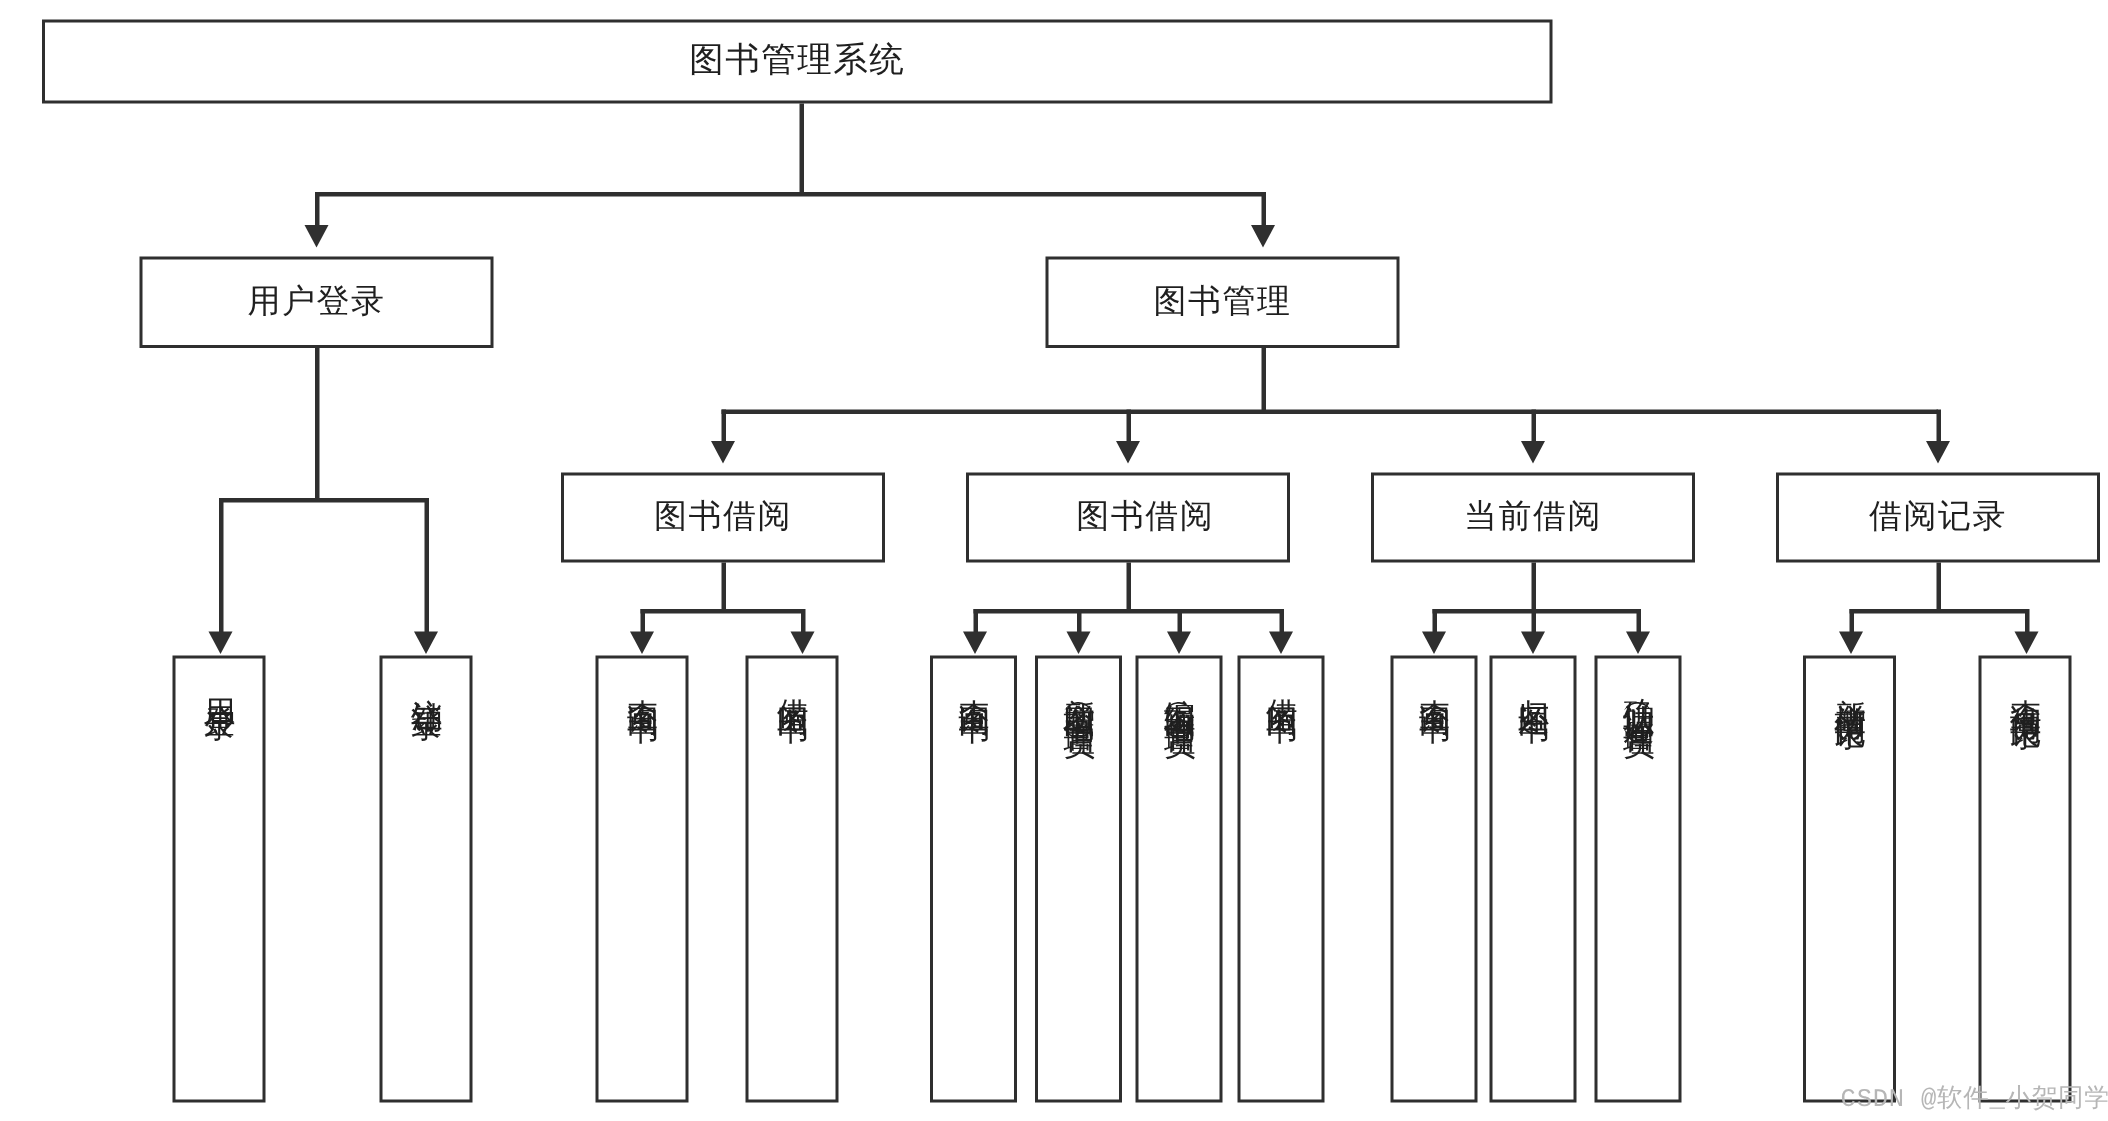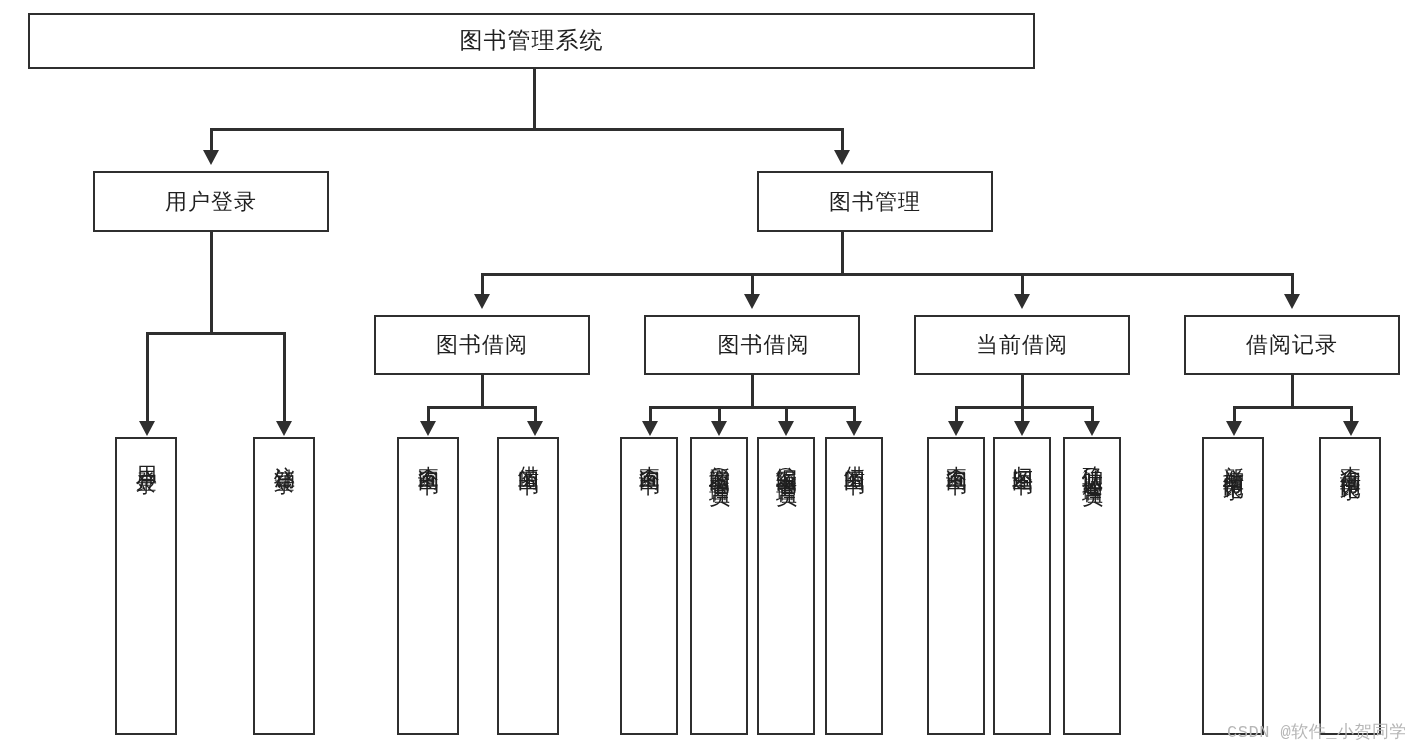--- a/index.html
+++ b/index.html
@@ -90,21 +90,21 @@
   <div class="ln h" style="left:198px;top:128px;width:633px;"></div>
 
   <div class="ln v" style="left:198px;top:128px;height:22px;"></div>
   <div class="arrow" style="left:191px;top:150px;"></div>
   <div class="ln v" style="left:829px;top:128px;height:22px;"></div>
   <div class="arrow" style="left:822px;top:150px;"></div>
 
   <div class="node h" style="left:81px;top:171px;width:236px;height:61px;">
     <span class="txt">用户登录</span>
   </div>
-  <div class="node h" style="left:745px;top:171px;width:236px;height:61px;">
+  <div class="node h" style="left:685px;top:171px;width:236px;height:61px;">
     <span class="txt">图书管理</span>
   </div>
 
   <div class="ln v" style="left:198px;top:232px;height:101px;"></div>
   <div class="ln h" style="left:134px;top:332px;width:139px;"></div>
   <div class="ln v" style="left:134px;top:332px;height:90px;"></div>
   <div class="arrow" style="left:127px;top:421px;"></div>
   <div class="ln v" style="left:271px;top:332px;height:90px;"></div>
   <div class="arrow" style="left:264px;top:421px;"></div>
 

